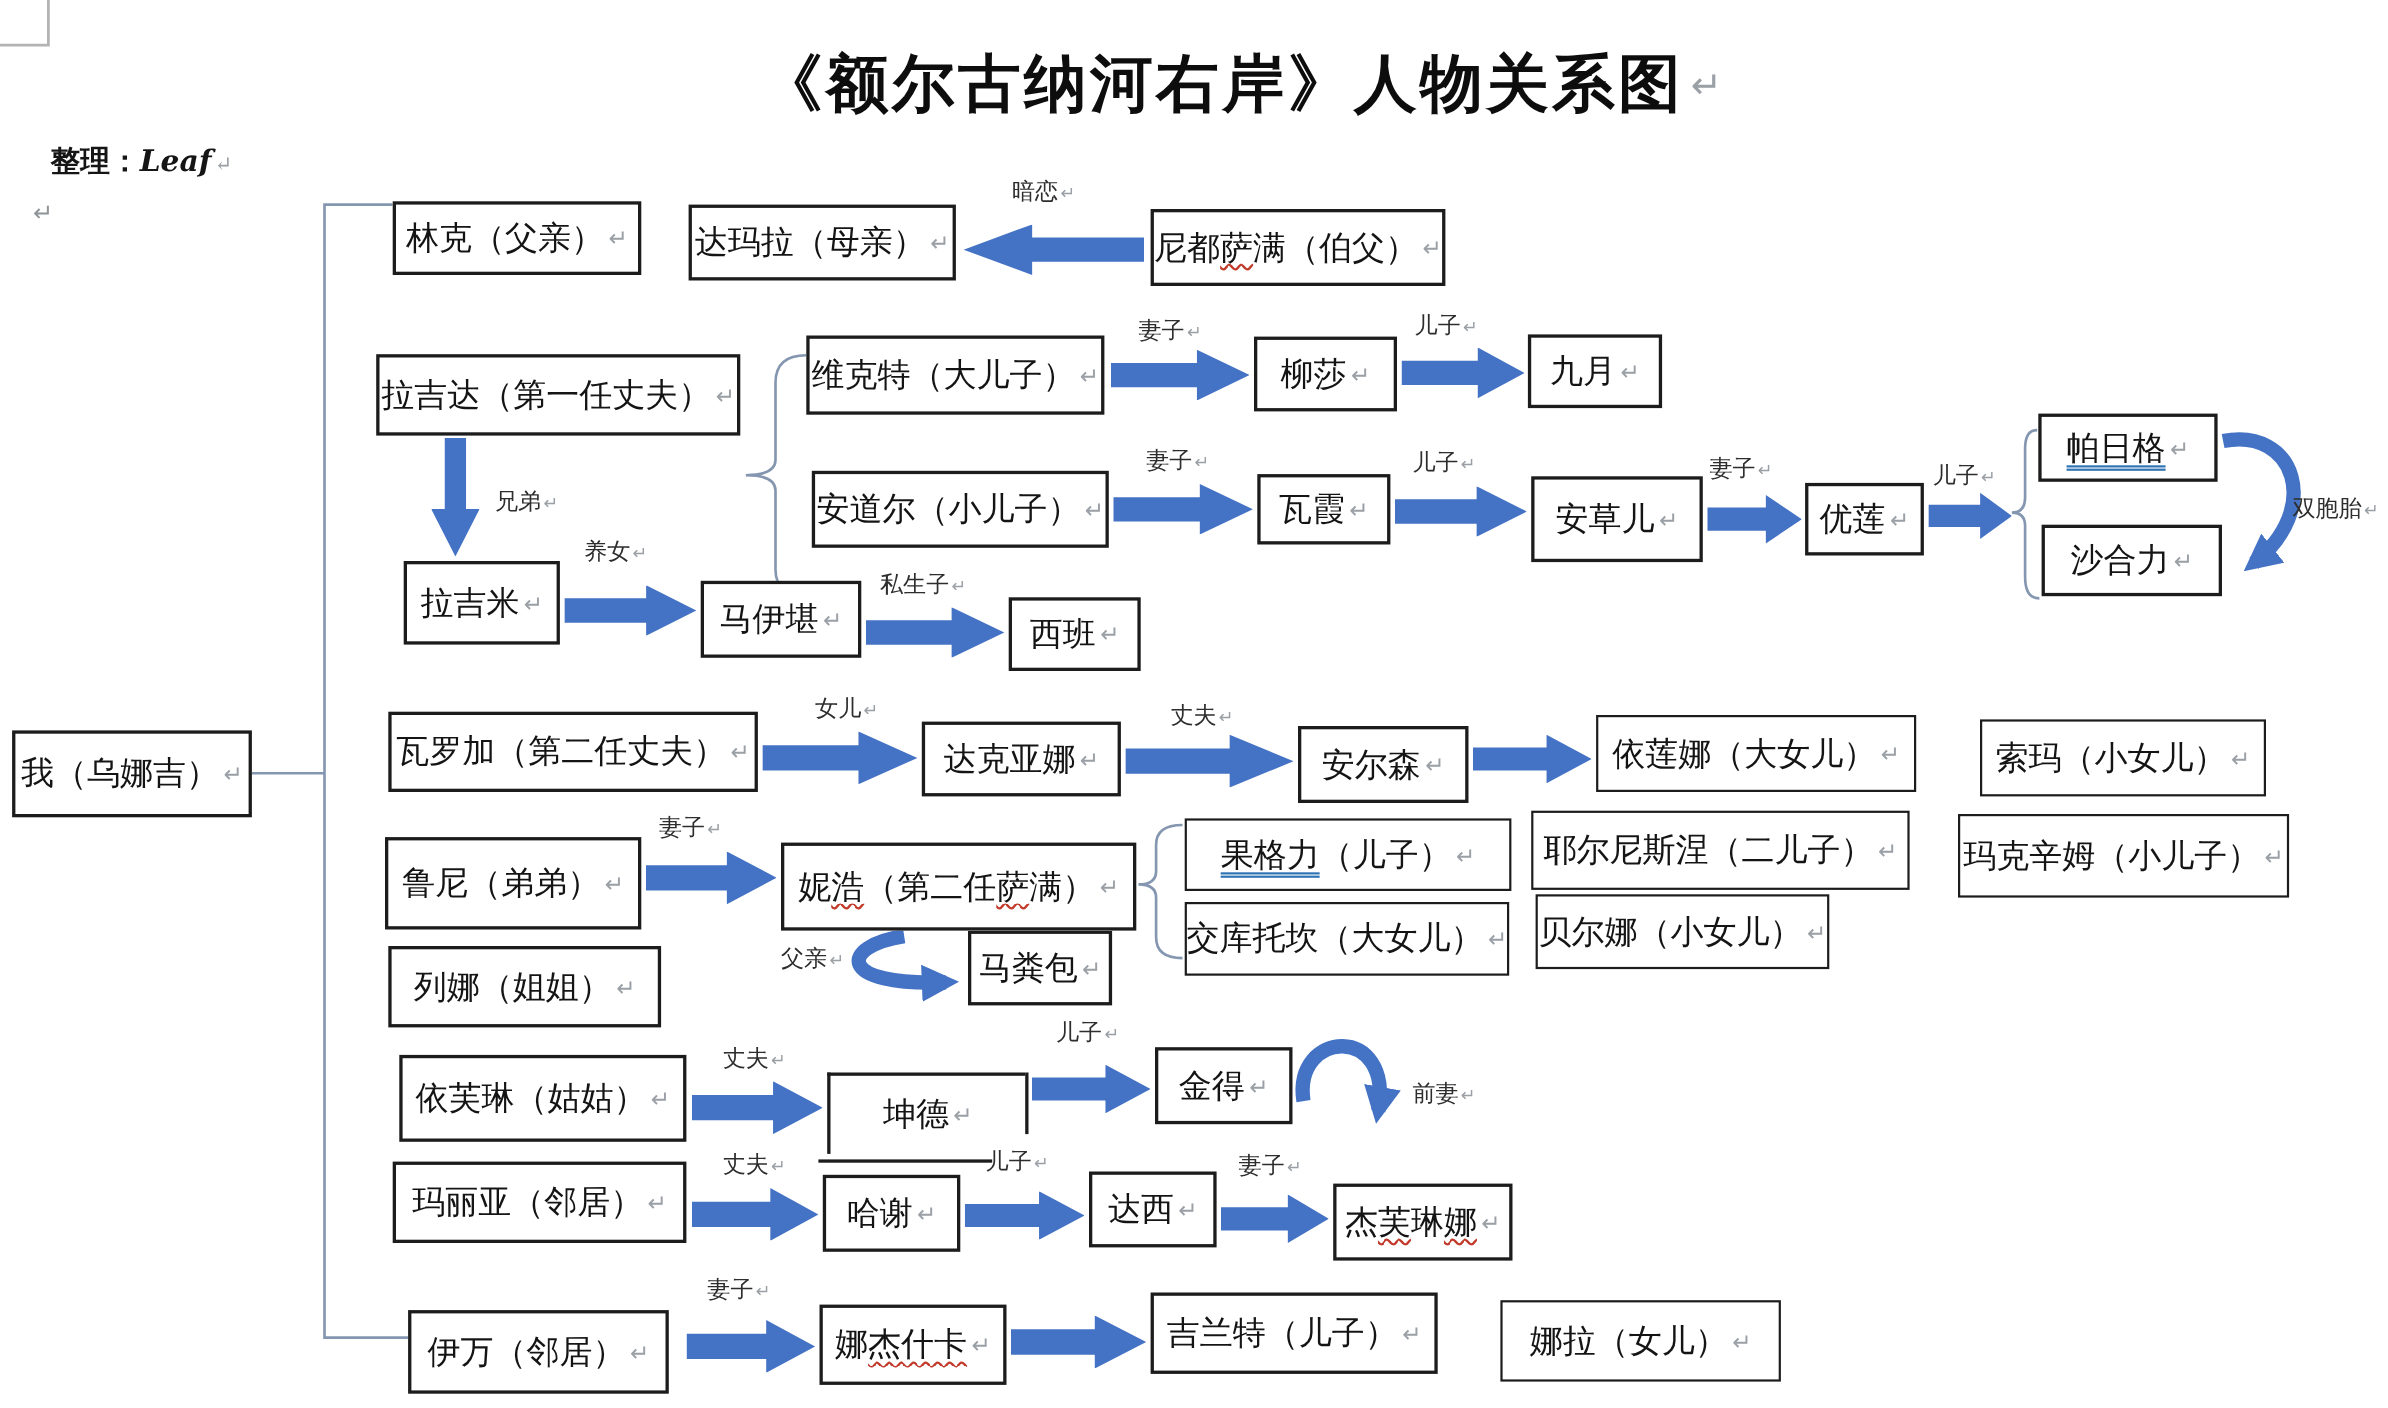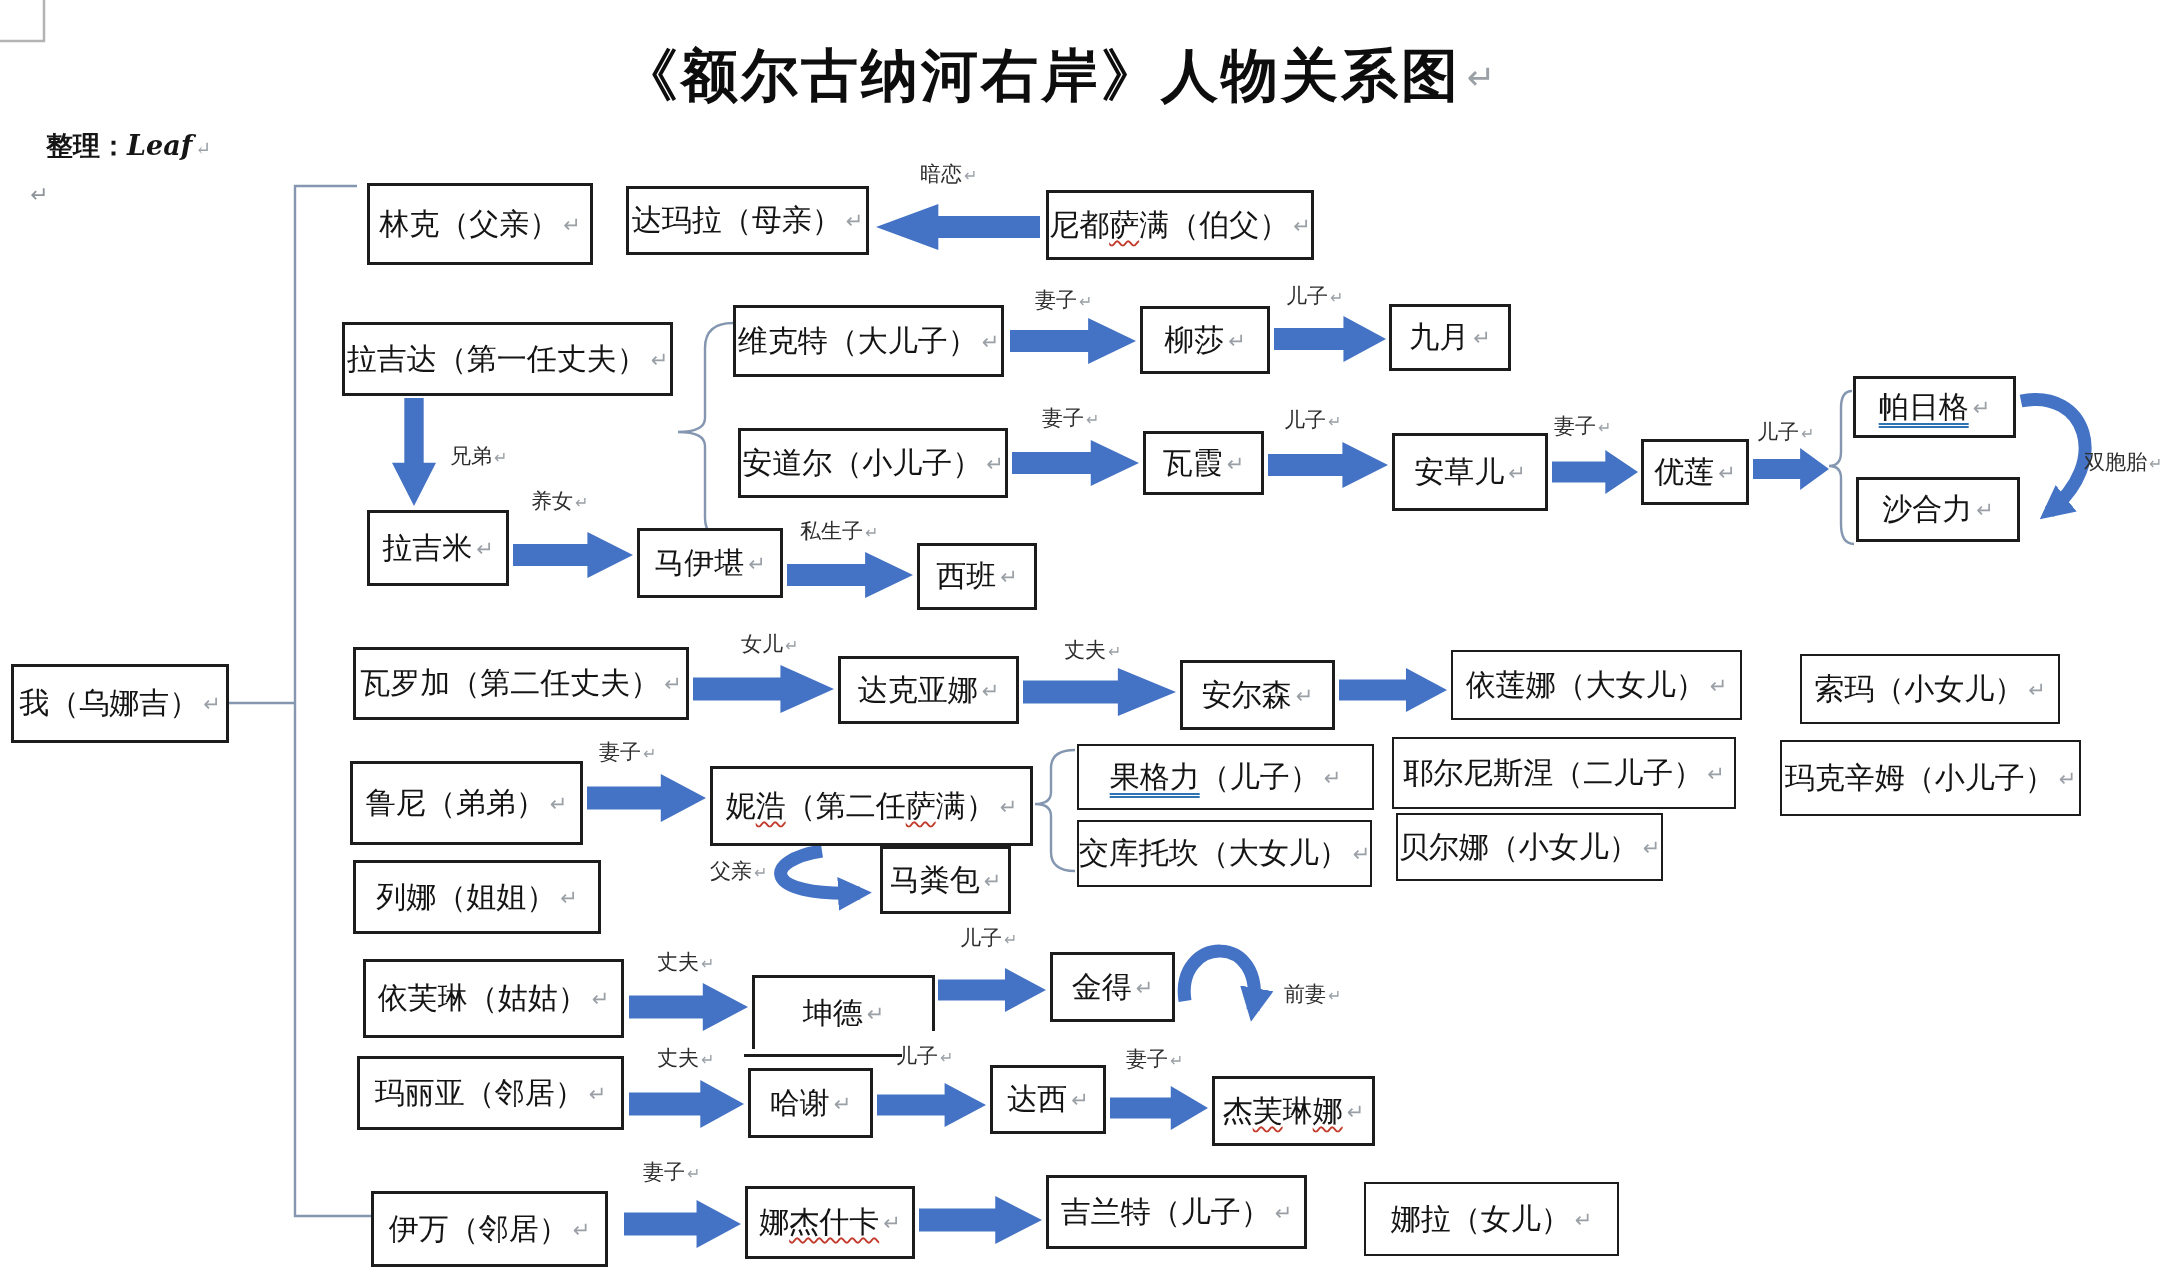--- a/index.html
+++ b/index.html
@@ -1,21 +1,21 @@
 <!DOCTYPE html>
 <html><head>
 <meta charset="utf-8">
 <style>
   html,body{margin:0;padding:0;background:#ffffff;}
   body{width:2171px;height:1280px;position:relative;overflow:hidden;
        font-family:"Liberation Sans",sans-serif;color:#1f1f1f;}
   .page{position:absolute;inset:0;background:#fff;}
 
   
-  .title{position:absolute;left:621px;top:38px;width:860px;text-align:center;
+  .title{position:absolute;left:691px;top:38px;width:860px;text-align:center;
          font-family:"DejaVu Serif",serif;font-weight:900;font-size:57px;
          letter-spacing:3px;color:#0d0d0d;white-space:nowrap;}
   .title .t-title::after{content:"↵";color:#9aa0a6;font-size:34px;font-weight:400;
          font-family:"DejaVu Sans",sans-serif;margin-left:6px;vertical-align:6px;}
   .credit{position:absolute;left:46px;top:128px;font-family:"DejaVu Serif",serif;
           font-weight:700;font-size:27px;color:#151515;white-space:nowrap;}
   .credit .c-name{font-style:italic;font-family:"DejaVu Serif",serif;}
   .credit .c-name::after{content:"↵";color:#9aa0a6;font-size:19px;font-weight:400;margin-left:3px;}
   .pm-abs{position:absolute;color:#8f9499;font-size:22px;font-family:"DejaVu Sans",sans-serif;}
 
@@ -119,21 +119,21 @@
   <span class="lbl" style="left:599px;top:738px">妻子</span>
   <span class="lbl" style="left:710px;top:857px">父亲</span>
   <span class="lbl" style="left:657px;top:948px">丈夫</span>
   <span class="lbl" style="left:960px;top:924px">儿子</span>
   <span class="lbl" style="left:1284px;top:980px">前妻</span>
   <span class="lbl" style="left:657px;top:1044px">丈夫</span>
   <span class="lbl" style="left:896px;top:1042px">儿子</span>
   <span class="lbl" style="left:1126px;top:1045px">妻子</span>
   <span class="lbl" style="left:643px;top:1158px">妻子</span>
 
-  <div class="box" style="left:367px;top:183px;width:226px;height:82px">
+  <div class="box" style="left:357px;top:183px;width:226px;height:67px">
       <span class="t">林克（父亲）</span>
     </div>
   <div class="box" style="left:626px;top:186px;width:243px;height:69px">
       <span class="t">达玛拉（母亲）</span>
     </div>
   <div class="box" style="left:1046px;top:190px;width:268px;height:70px">
       <span class="t"><span>尼都</span><span class="sq">萨</span><span>满（伯父）</span></span>
     </div>
   <div class="box" style="left:342px;top:322px;width:331px;height:74px">
       <span class="t">拉吉达（第一任丈夫）</span>

